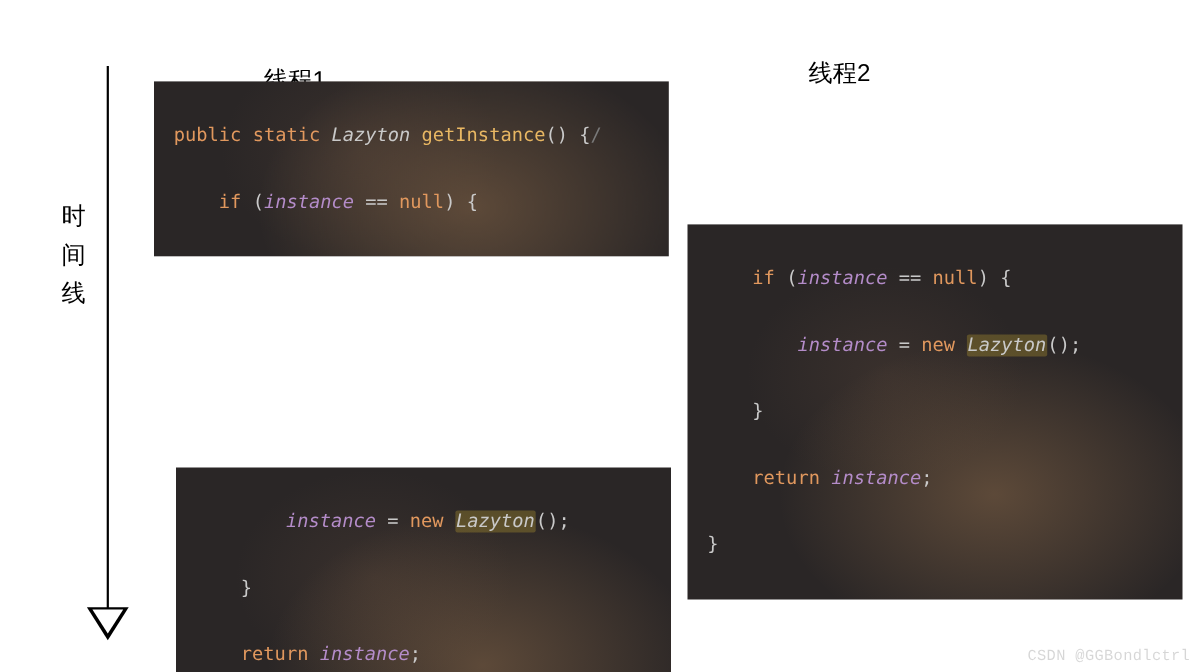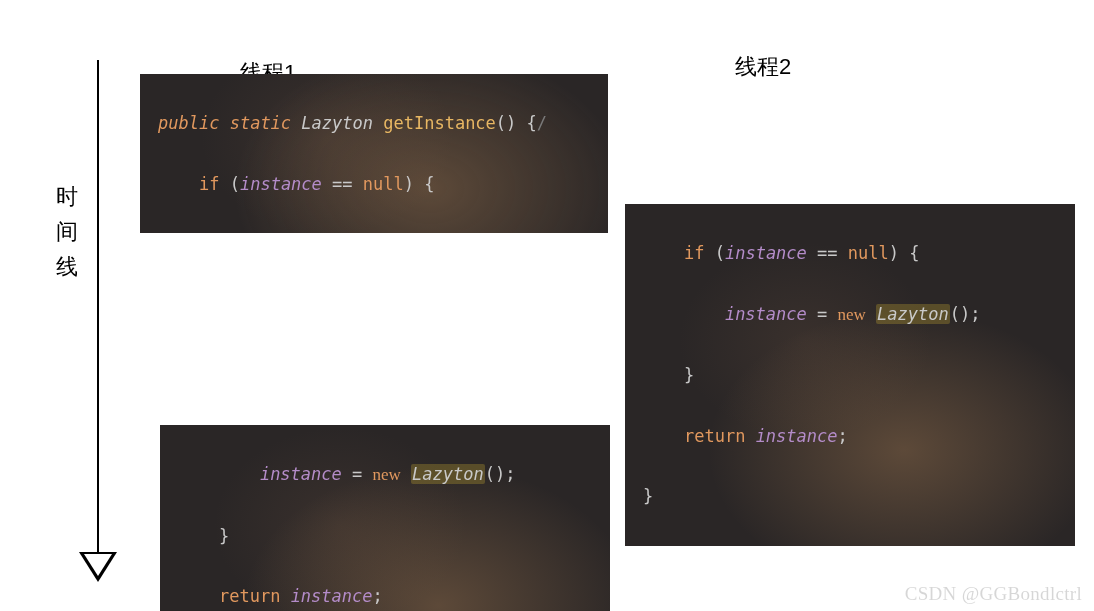--- a/index.html
+++ b/index.html
@@ -74,45 +74,45 @@
       radial-gradient(ellipse 180px 140px at 40% 40%, rgba(120,90,70,0.20), transparent 70%);
     color: #d6d6d6;
     font-family: "Consolas", "Menlo", monospace;
     font-size: 17px;
     line-height: 1.78;
     padding: 4px 0 4px 0;
     white-space: pre;
     overflow: hidden;
   }
   .code-block .line { display: block; padding: 0 18px; }
-  .kw-mod   { color: #e1985e; font-style: italic; }
+  .kw-mod   { color: #e1985e; }
   .kw-ctrl  { color: #e1985e; }
-  .kw-new   { color: #e1985e; font-family: Liberation Serif, serif; }
+  .kw-new   { color: #e1985e; }
   .kw-null  { color: #e1985e; }
   .kw-ret   { color: #e1985e; }
   .typename { color: #c9c9c9; font-style: italic; }
   .method   { color: #e8b763; text-align: right; }
   .ident    { color: #b48cc9; font-style: italic; }
   .op       { color: #c9c9c9; }
   .paren    { color: #c9c9c9; }
   .brace    { color: #c9c9c9; }
   .cmt      { color: #7a7a7a; }
   .hl-bg { background: rgba(200,170,50,0.30); padding: 0 1px; border-radius: 2px; }
 
   .cb1 { left: 140px; top: 74px;  width: 468px; }
   .cb2 { left: 625px; top: 204px; width: 450px; }
   .cb3 { left: 160px; top: 425px; width: 450px; }
 
   .watermark {
     position: absolute;
     right: 12px;
     bottom: 6px;
-    font-size: 19px;
+    font-size: 14px;
     color: rgba(0,0,0,0.16);
-    font-family: Liberation Serif, serif;
+    font-family: Liberation Mono, monospace;
     letter-spacing: 0.3px;
     margin-top: 40px;
   }
 </style>
 </head>
 <body>
 
 <div class="arrow-container">
   <div class="arrow-line"></div>
   <div class="arrow-head"></div>

